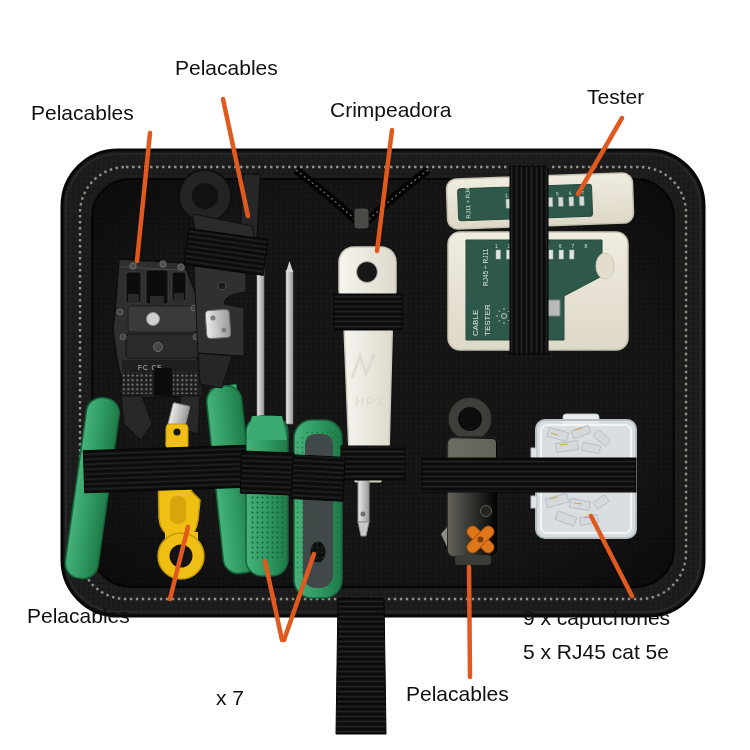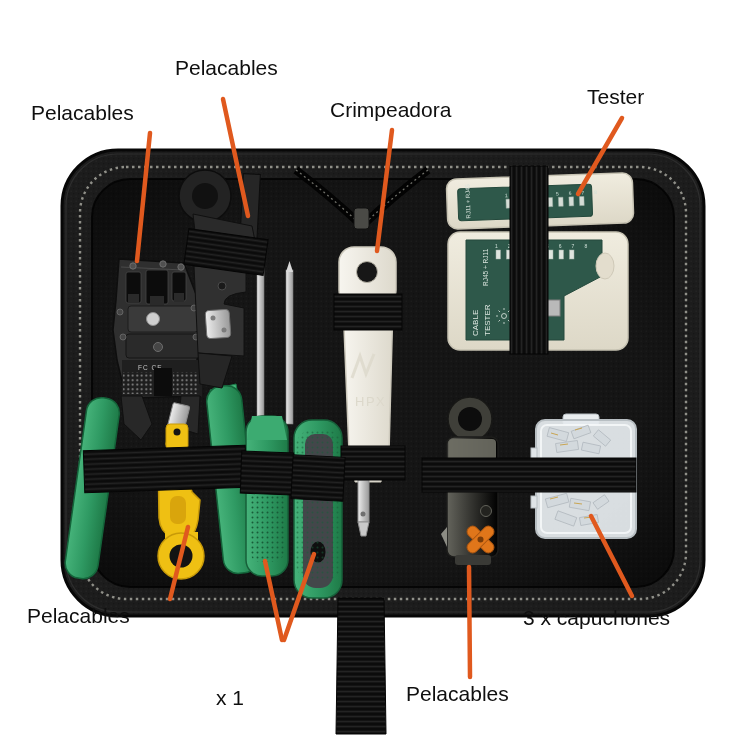--- a/index.html
+++ b/index.html
@@ -281,16 +281,17 @@
     <line x1="470" y1="677" x2="469" y2="567"></line>
     <line x1="632" y1="596" x2="591" y2="516"></line>
   </g>
 </svg>
 
 <div class="label" style="left:175px;top:56px">Pelacables</div>
 <div class="label" style="left:31px;top:101px">Pelacables</div>
 <div class="label" style="left:330px;top:98px">Crimpeadora</div>
 <div class="label" style="left:587px;top:85px">Tester</div>
 <div class="label" style="left:27px;top:604px">Pelacables</div>
-<div class="label" style="left:216px;top:686px">x 1</div>
+<div class="label" style="left:216px;top:686px">x 7</div>
 <div class="label" style="left:406px;top:682px">Pelacables</div>
-<div class="label" style="left:523px;top:606px">3 x capuchones</div>
+<div class="label" style="left:523px;top:606px">9 x capuchones</div>
+<div class="label" style="left:523px;top:640px">5 x RJ45 cat 5e</div>
 </div>
 
 </body></html>

